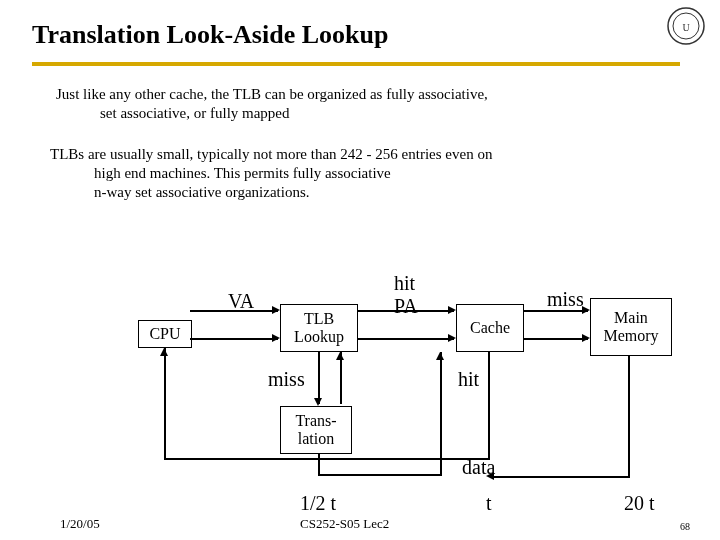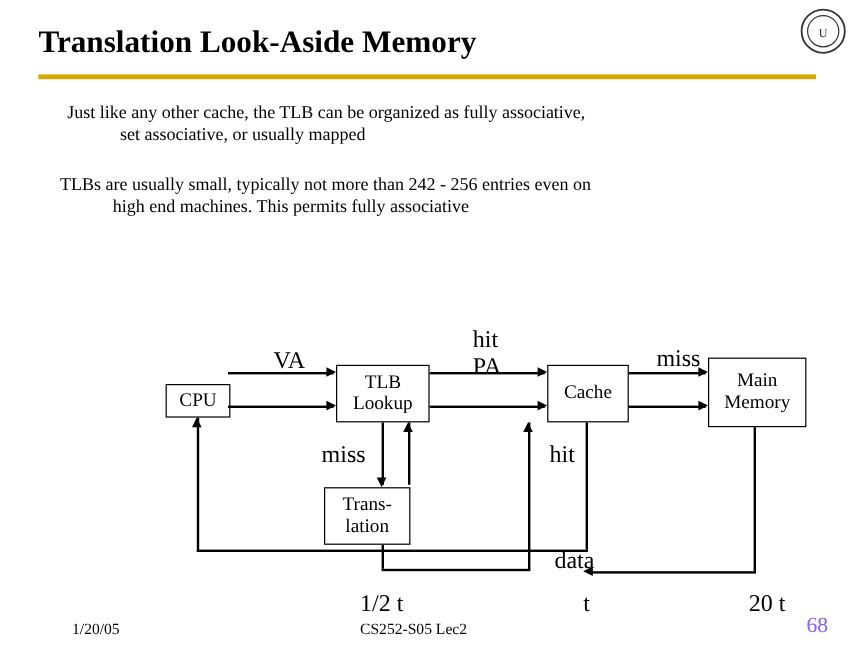--- a/index.html
+++ b/index.html
@@ -14,53 +14,54 @@
   .diag{position:absolute;left:0;top:260px;width:720px;height:260px}
   .box{position:absolute;border:1.5px solid #000;background:#fff;text-align:center;display:flex;align-items:center;justify-content:center;font-size:16px}
   .lbl{position:absolute;font-size:20px}
   .caption{position:absolute;font-size:16px;font-style:normal}
   .line{position:absolute;background:#000}
   .arrR{position:absolute;width:0;height:0;border-top:4px solid transparent;border-bottom:4px solid transparent;border-left:8px solid #000}
   .arrL{position:absolute;width:0;height:0;border-top:4px solid transparent;border-bottom:4px solid transparent;border-right:8px solid #000}
   .arrD{position:absolute;width:0;height:0;border-left:4px solid transparent;border-right:4px solid transparent;border-top:8px solid #000}
   .arrU{position:absolute;width:0;height:0;border-left:4px solid transparent;border-right:4px solid transparent;border-bottom:8px solid #000}
   .footer{position:absolute;bottom:8px;font-size:13px}
-  .page{position:absolute;bottom:8px;right:30px;font-size:18px;color:#8b5cf6}
+  .page{position:absolute;bottom:8px;right:30px;font-size:10px;color:#000000}
 </style>
 </head>
 <body>
 
 <div class="slide">
 
   <svg class="logo" viewBox="0 0 40 40">
     <circle cx="20" cy="20" r="18" fill="none" stroke="#333" stroke-width="1.5"></circle>
     <circle cx="20" cy="20" r="13" fill="none" stroke="#333" stroke-width="1"></circle>
     <text x="20" y="25" text-anchor="middle" font-size="10" fill="#333">U</text>
   </svg>
 
-  <div class="title">Translation Look-Aside Memory</div>
+  <div class="title">Translation Look-Aside Lookup</div>
   <div class="hr"></div>
 
   <div class="para p1">
     <span>Just like any other cache, the TLB can be organized as fully associative,</span>
-    <span class="indent">set associative, or usually mapped</span>
+    <span class="indent">set associative, or fully mapped</span>
   </div>
 
   <div class="para p2">
     <span>TLBs are usually small, typically not more than 242 - 256 entries even on</span>
     <span class="indent">high end machines.  This permits fully associative</span>
+    <span class="indent">n-way set associative organizations.</span>
   </div>
 
   <div class="diag">
 
     <div class="box" style="left:138px;top:60px;width:52px;height:26px">CPU</div>
     <div class="box" style="left:280px;top:44px;width:76px;height:46px">TLB<br>Lookup</div>
     <div class="box" style="left:590px;top:38px;width:80px;height:56px">Main<br>Memory</div>
     <div class="box" style="left:456px;top:44px;width:66px;height:46px">Cache</div>
-    <div class="box" style="left:270px;top:146px;width:70px;height:46px">Trans-<br>lation</div>
+    <div class="box" style="left:280px;top:146px;width:70px;height:46px">Trans-<br>lation</div>
 
     <div class="lbl" style="left:228px;top:30px">VA</div>
     <div class="lbl" style="left:394px;top:12px">hit<br>PA</div>
     <div class="lbl" style="left:547px;top:28px">miss</div>
     <div class="lbl" style="left:268px;top:108px">miss</div>
     <div class="lbl" style="left:458px;top:108px">hit</div>
     <div class="lbl" style="left:462px;top:196px">data</div>
     <div class="lbl" style="left:300px;top:232px">1/2 t</div>
     <div class="lbl" style="left:486px;top:232px">t</div>
     <div class="lbl" style="left:624px;top:232px">20 t</div>

